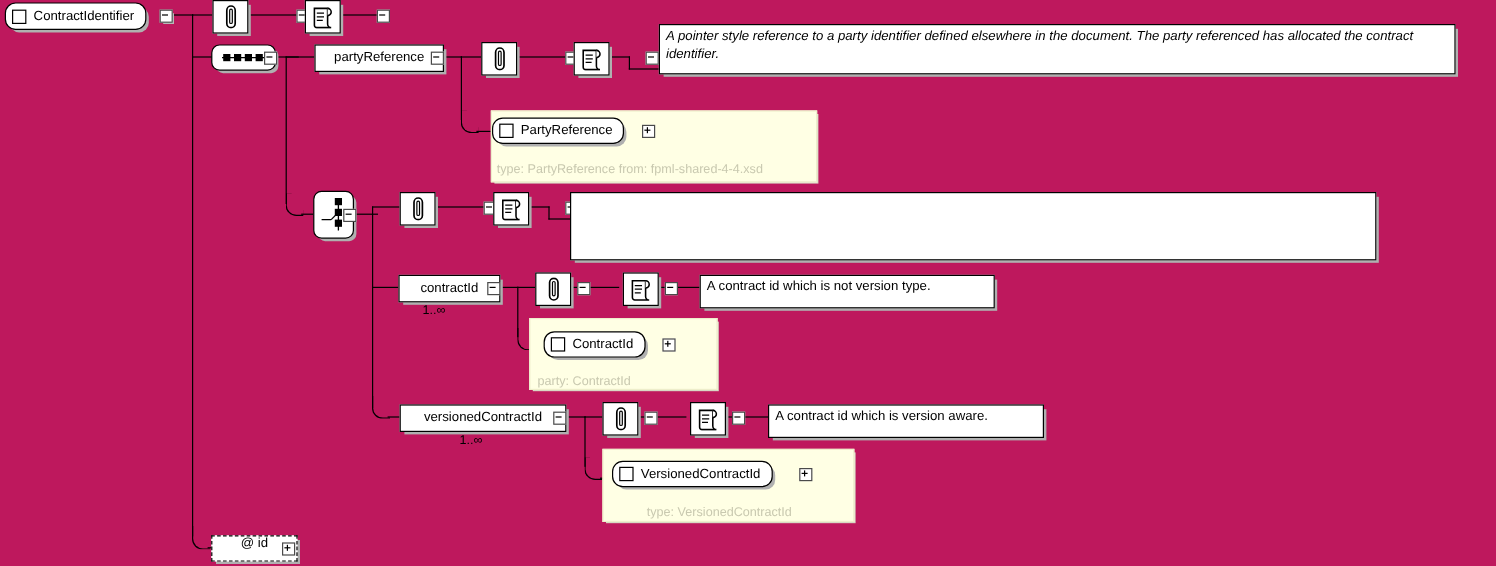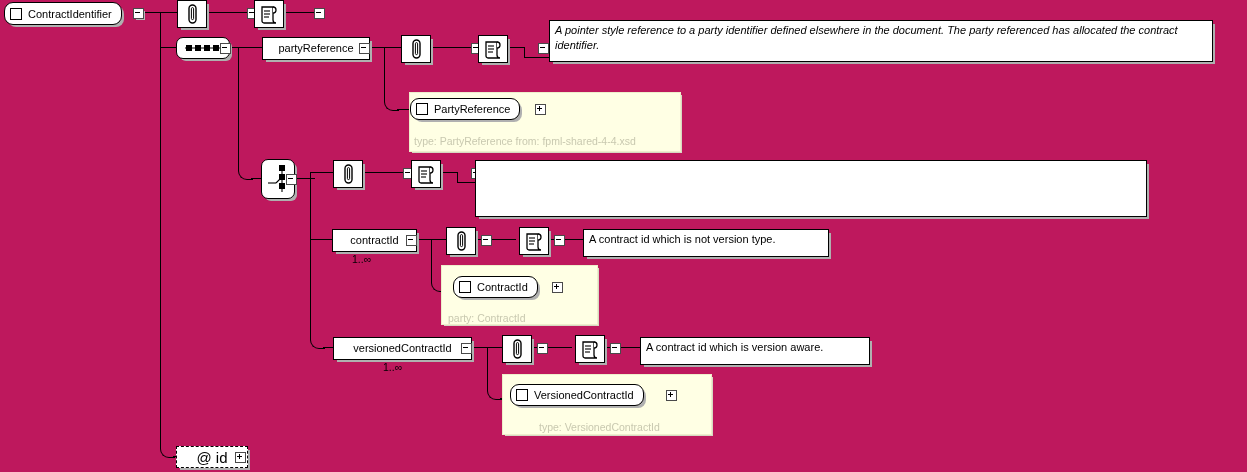--- a/index.html
+++ b/index.html
@@ -71,22 +71,22 @@
   .elemcap .sq{
     width:10px;height:10px;border:1px solid #000;background:#fff;
     margin-right:6px;flex:0 0 auto;
   }
   
   .attrbox{
     position:absolute;
     border:1px dashed #000;
     background:#fff;
     height:20px;
-    display:flex;align-items:center;justify-content:center;
-    font-size:15px;padding:0 8px;white-space:nowrap;
+    display:flex;justify-content:center;
+    font-size:11px;padding:0 8px;white-space:nowrap;
     box-shadow:3px 3px 0 -1px #b0b0b0;
   }
   
   .typepanel{
     position:absolute;
     background:#ffffe4;
     border:1px solid #eeeecb;
     box-shadow:2px 2px 0 -1px #d8d8c4;
   }
   .typelabel{

